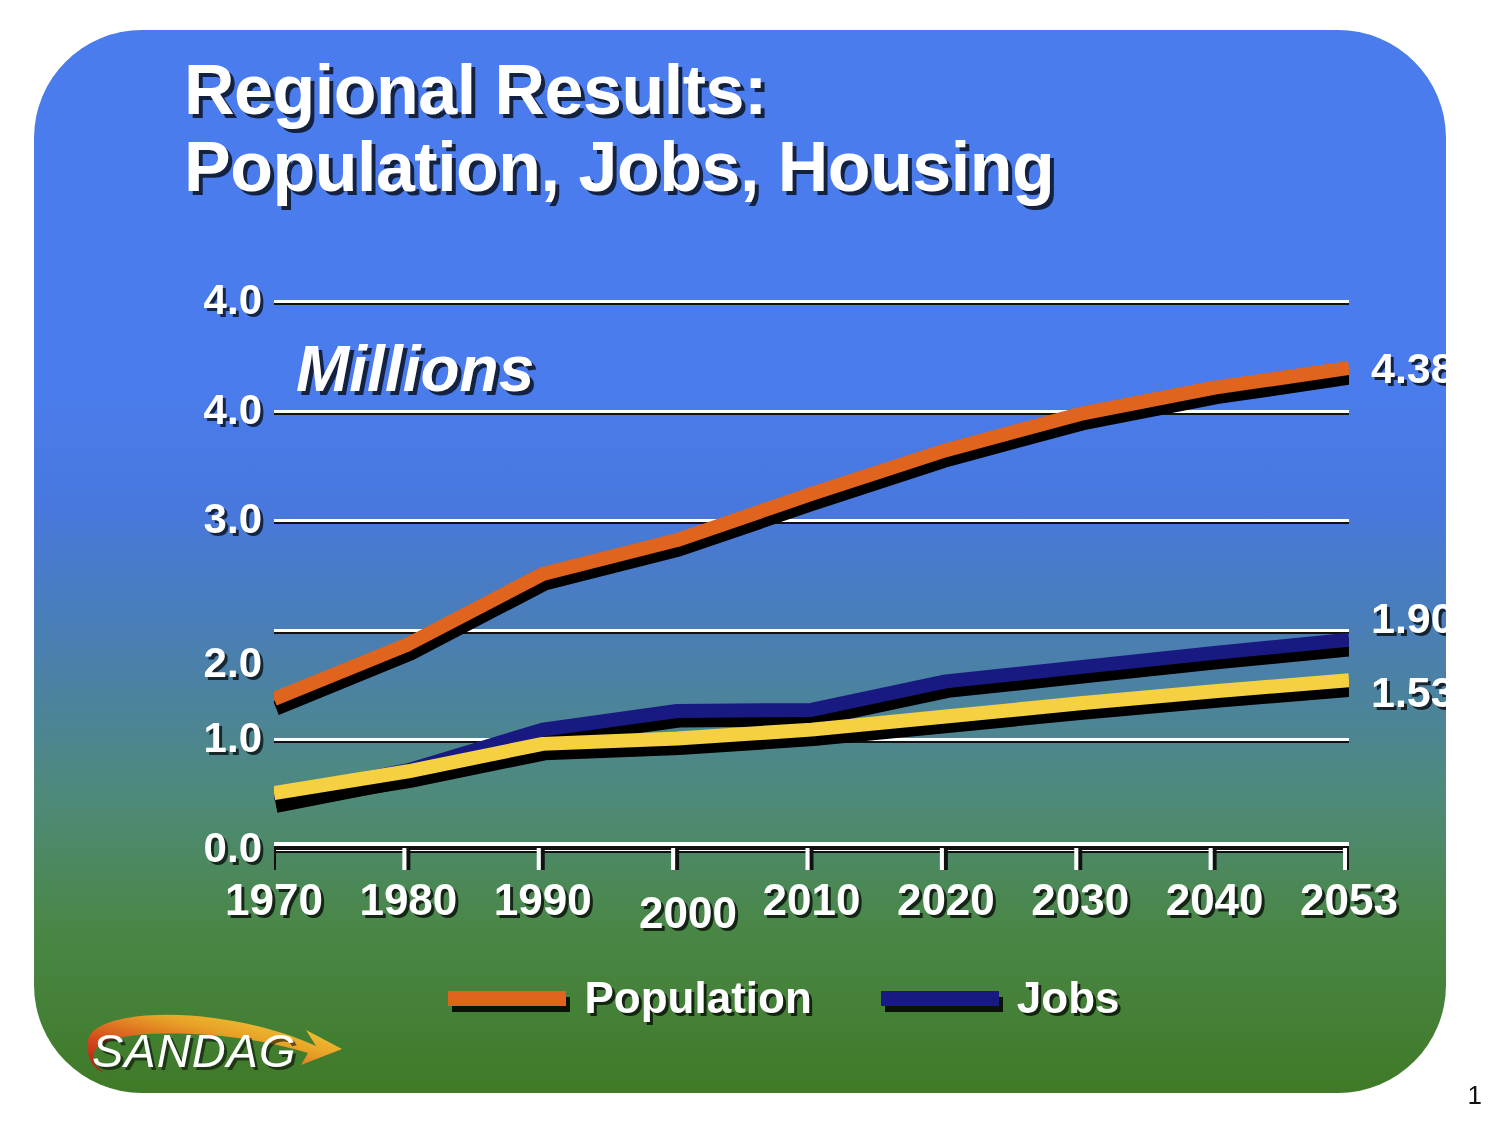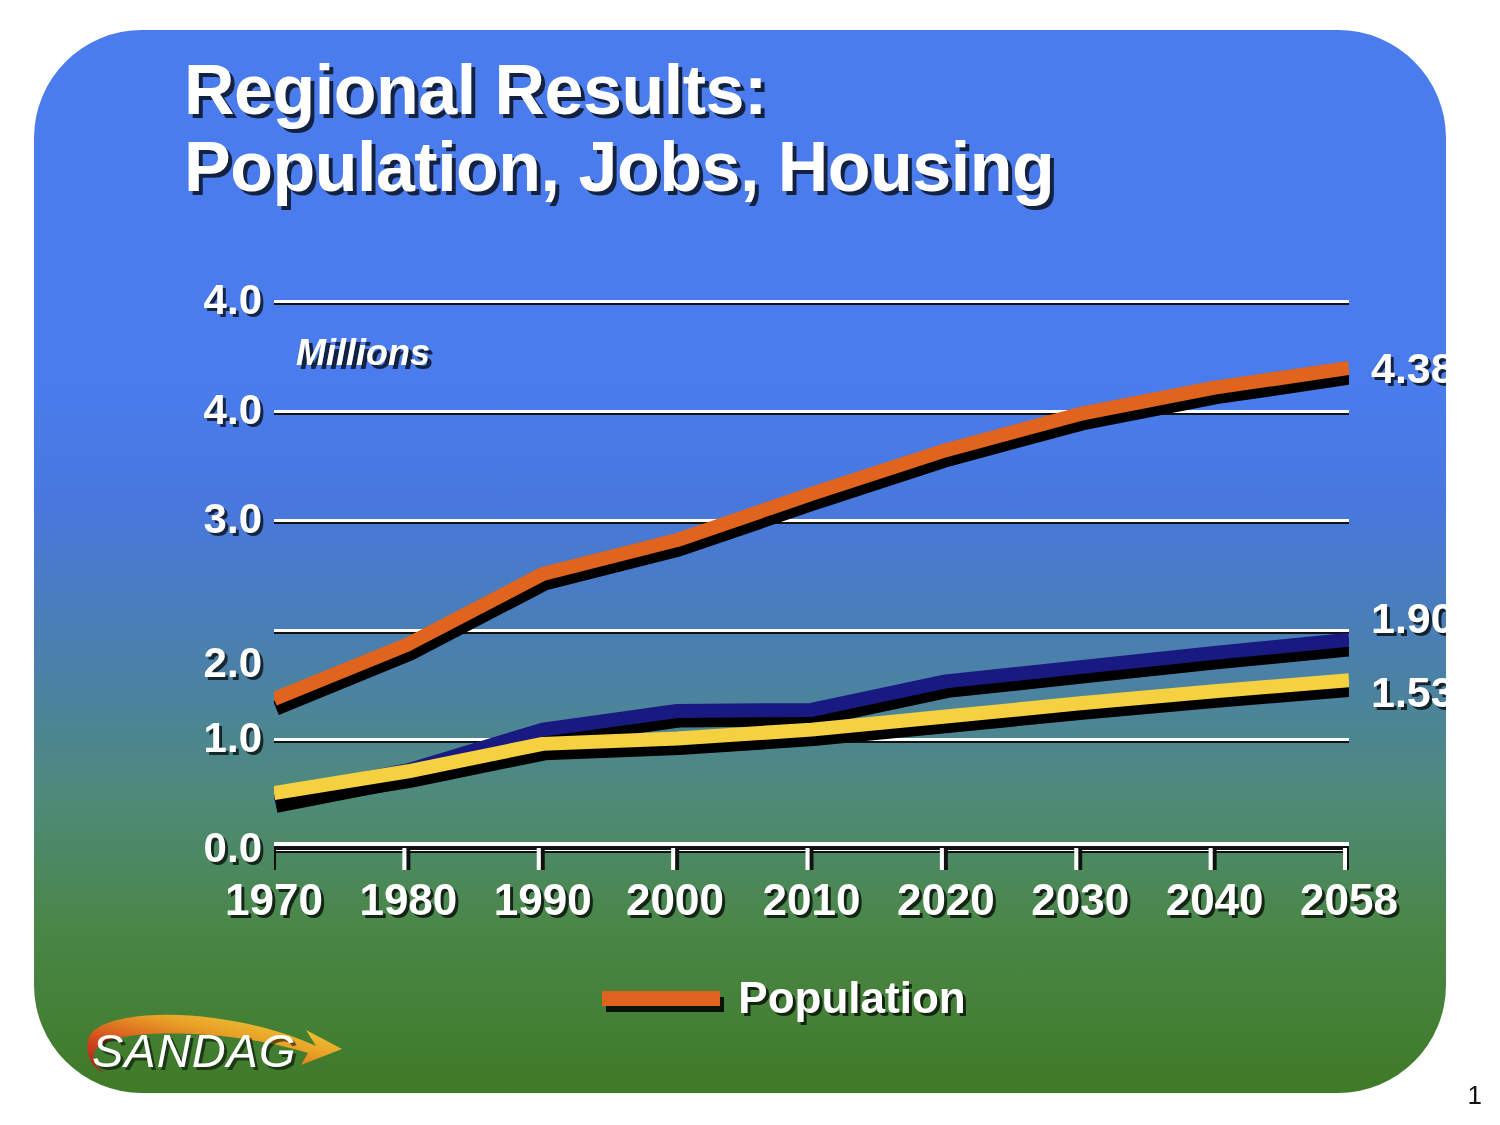--- a/index.html
+++ b/index.html
@@ -99,21 +99,21 @@
     top: 0;
     width: 1075px;
     height: 1063px;
   }
 
   #millions-label {
     position: absolute;
     left: 262px;
     top: 302px;
     color: #ffffff;
-    font-size: 36px;
+    font-size: 64px;
     font-weight: bold;
     font-style: italic;
     text-shadow: 4px 4px 0 rgba(0,0,0,0.72);
     font-family: "Liberation Sans", sans-serif;
   }
 
   
   .value-callout {
     position: absolute;
     color: #ffffff;
@@ -252,32 +252,36 @@
       <div id="value-callouts">
           <div class="value-callout" style="left: 1337px; top: 337.952px;">4.38</div>
           <div class="value-callout" style="left: 1337px; top: 587.76px;">1.90</div>
           <div class="value-callout" style="left: 1337px; top: 662.312px;">1.53</div>
         </div>
 
       <div id="x-axis-labels">
           <div class="x-tick-label" style="left: 0px;">1970</div>
           <div class="x-tick-label" style="left: 134.375px;">1980</div>
           <div class="x-tick-label" style="left: 268.75px;">1990</div>
-          <div class="x-tick-label" style="left: 401px;">2000</div>
+          <div class="x-tick-label" style="left: 414px; margin-top: 13px;">2000</div>
           <div class="x-tick-label" style="left: 537.5px;">2010</div>
           <div class="x-tick-label" style="left: 671.875px;">2020</div>
           <div class="x-tick-label" style="left: 806.25px; text-align: right;">2030</div>
           <div class="x-tick-label" style="left: 940.625px;">2040</div>
-          <div class="x-tick-label" style="left: 1075px;">2058</div>
+          <div class="x-tick-label" style="left: 1075px;">2053</div>
         </div>
 
       <div id="legend">
           <div class="legend-entry">
             <span class="legend-swatch" style="background: rgb(224, 100, 30);"></span>
             <span class="legend-text">Population</span>
+          </div>
+          <div class="legend-entry">
+            <span class="legend-swatch" style="background: rgb(25, 25, 130);"></span>
+            <span class="legend-text">Jobs</span>
           </div>
         </div>
     </div>
 
     <div id="sandag-logo">
       <svg width="300" height="90" viewBox="0 0 300 90">
         <defs>
           <linearGradient id="swooshGrad" x1="0" y1="1" x2="1" y2="0">
             <stop offset="0%" stop-color="#a81c18"></stop>
             <stop offset="30%" stop-color="#d4491c"></stop>

